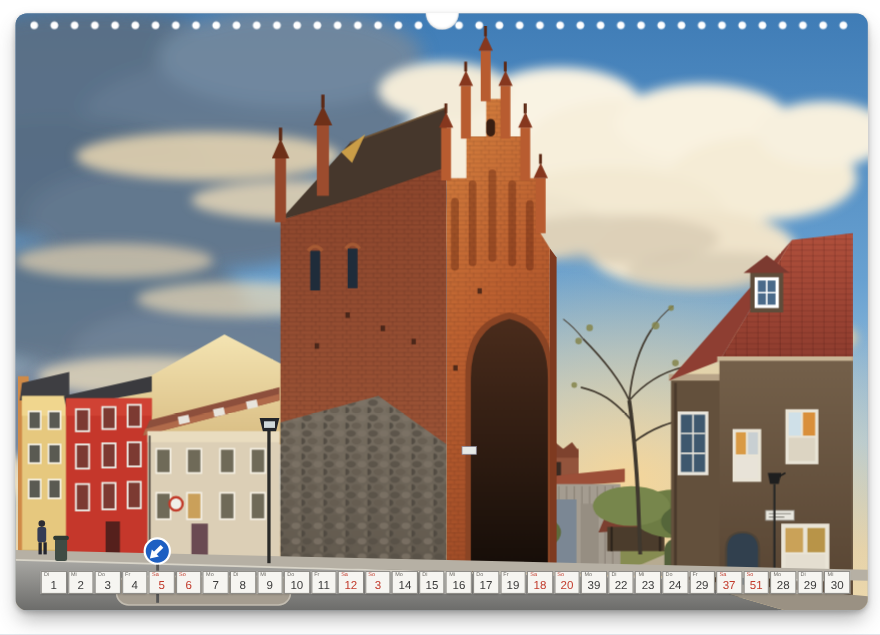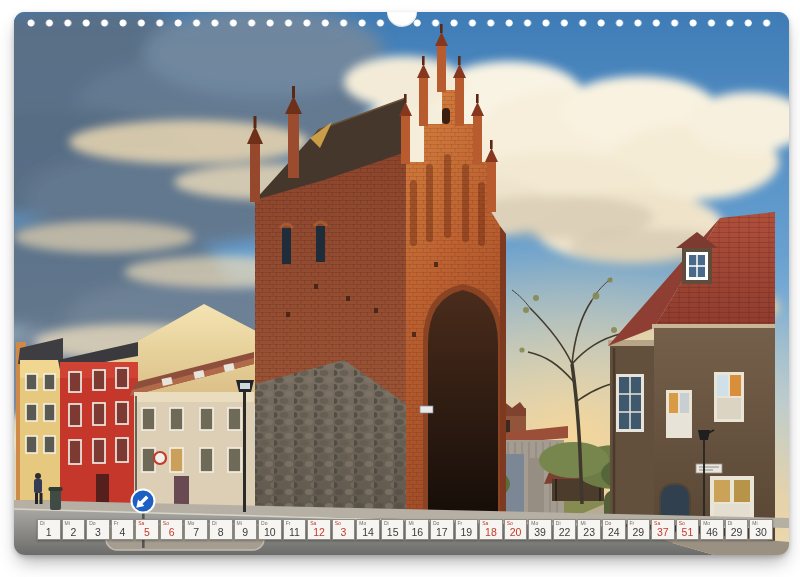--- a/index.html
+++ b/index.html
@@ -512,21 +512,21 @@
       <div class="day-cell weekend">
         <span class="wd">Sa</span>
         <span class="num">37</span>
       </div>
       <div class="day-cell weekend">
         <span class="wd">So</span>
         <span class="num">51</span>
       </div>
       <div class="day-cell">
         <span class="wd">Mo</span>
-        <span class="num">46</span>
+        <span class="num">28</span>
       </div>
       <div class="day-cell">
         <span class="wd">Di</span>
         <span class="num">29</span>
       </div>
       <div class="day-cell">
         <span class="wd">Mi</span>
         <span class="num">30</span>
       </div>
     </div>

